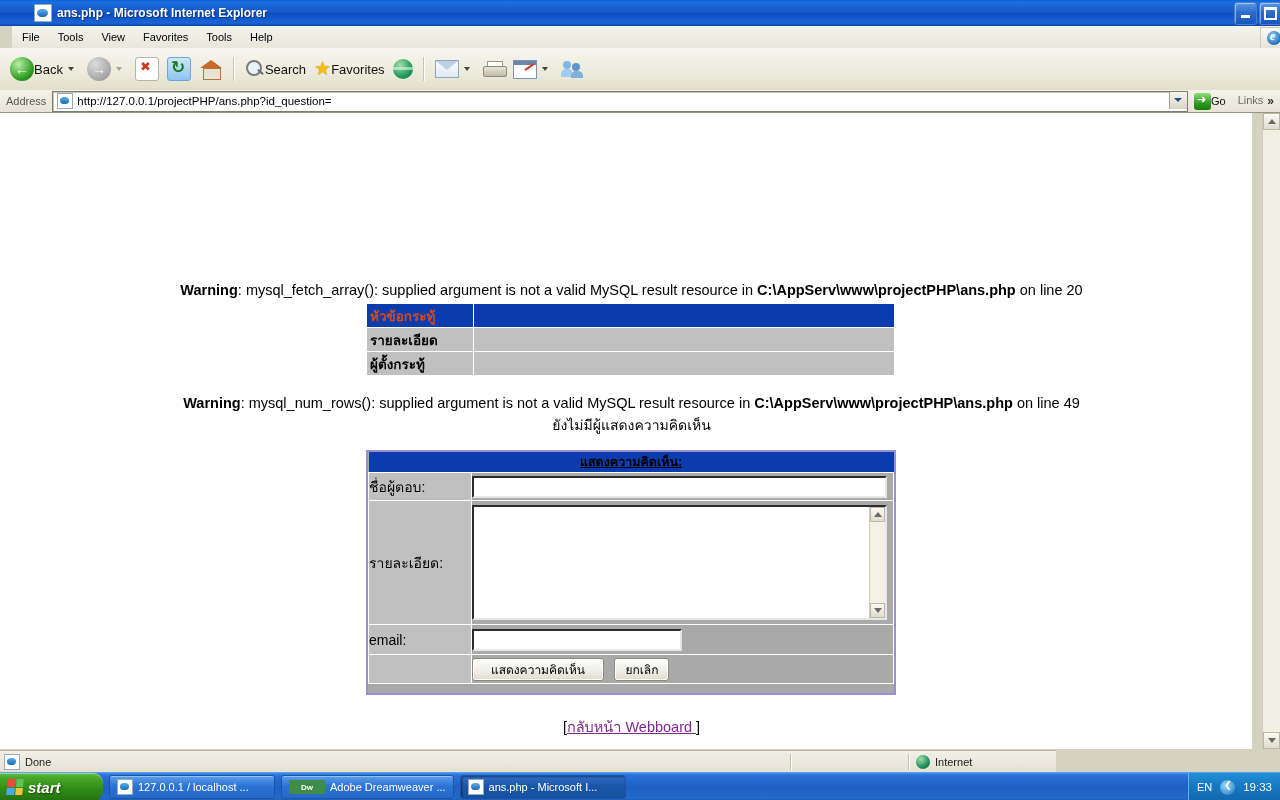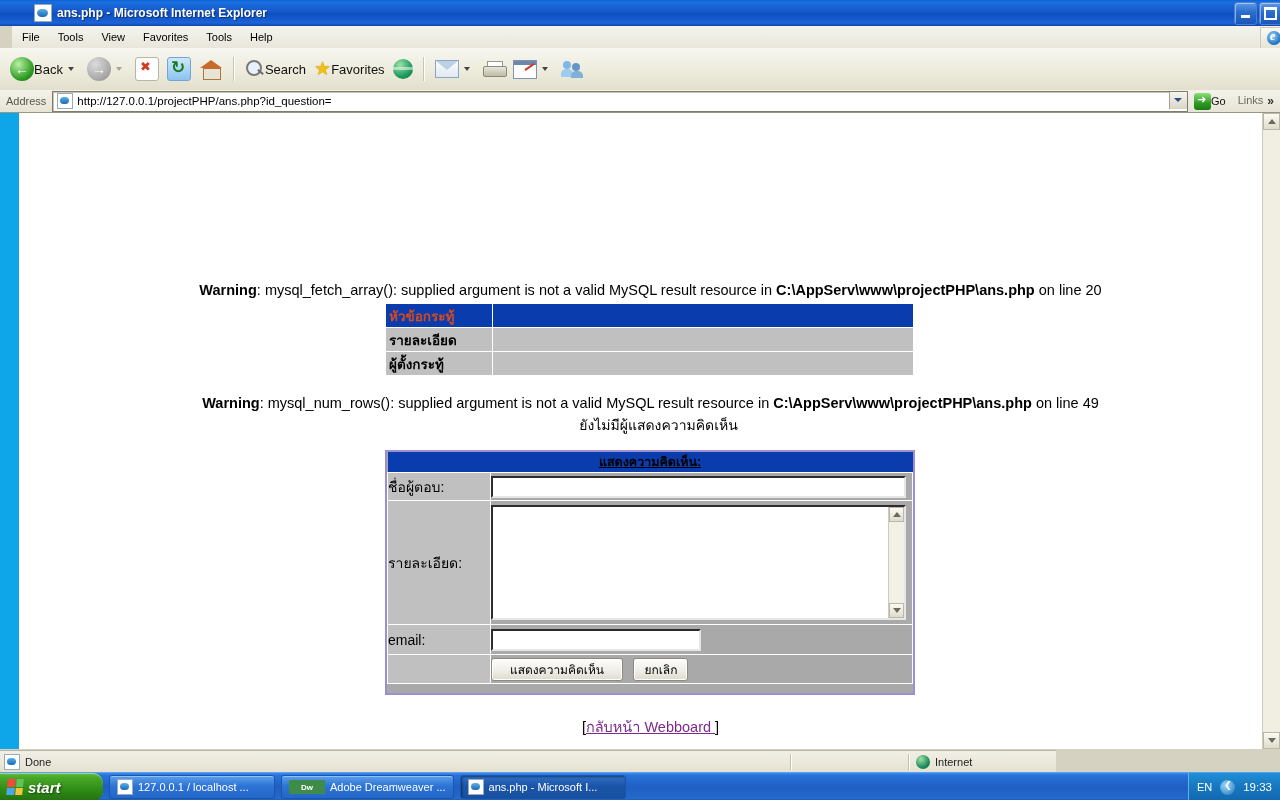--- a/index.html
+++ b/index.html
@@ -139,21 +139,21 @@
   #addrdrop .dc{width:0;height:0;border-left:4px solid transparent;border-right:4px solid transparent;border-top:4px solid #2a4f86;}
   #gobtn{display:flex;align-items:center;padding:0 6px;}
   #gobtn .gicon{width:17px;height:17px;border-radius:3px;background:linear-gradient(180deg,#8ede7a,#2e9b22 60%,#1a7a12);position:relative;}
   #gobtn .gicon:after{content:"\279C";position:absolute;left:3px;top:0;color:#fff;font-size:11px;}
   #gobtn .glbl{font-size:11px;color:#111;}
   #linksbtn{display:flex;align-items:flex-start;padding:0 6px;color:#6e6b5c;font-size:11px;}
   #linksbtn .chev{margin-left:4px;font-size:12px;font-weight:bold;color:#333;}
   
   #pageviewport{
     position:absolute;left:0;top:113px;width:1252px;height:636px;
-    background:#0ea5e9;overflow:hidden;padding-left:19px;
+    background:#fca5a5;overflow:hidden;
   }
   #vscroll{
     position:absolute;right:0;top:113px;width:17px;height:636px;
     background:#f1efe2;border-left:1px solid #cfcbba;
   }
   .sbtn{
     width:17px;height:17px;box-sizing:border-box;
     background:linear-gradient(180deg,#fbfaf4,#dfdccc);
     border:1px solid #bbb7a6;display:flex;align-items:center;justify-content:center;
   }
@@ -162,21 +162,21 @@
   #vscroll .sb-bottom{position:absolute;bottom:0;left:0;}
   
   #content{position:relative;width:1263px;height:636px;background:#fff;}
   .warnline{
     position:absolute;left:0;width:1263px;text-align:center;
     font-family:"Liberation Sans","DejaVu Sans",sans-serif;
     font-size:14.5px;color:#000;white-space:nowrap;
   }
   .warnline b{font-weight:bold;}
   .thaicenter{
-    position:absolute;left:8px;width:1263px;text-align:center;
+    position:absolute;left:0;width:1263px;text-align:center;
     font-size:14px;color:#000;
   }
   
   #infotable{
     position:absolute;left:366px;top:190px;width:529px;
     border-collapse:collapse;
     font-size:13.5px;
   }
   #infotable td{padding:0;height:23px;vertical-align:middle;}
   #infotable .lbl-cell{

